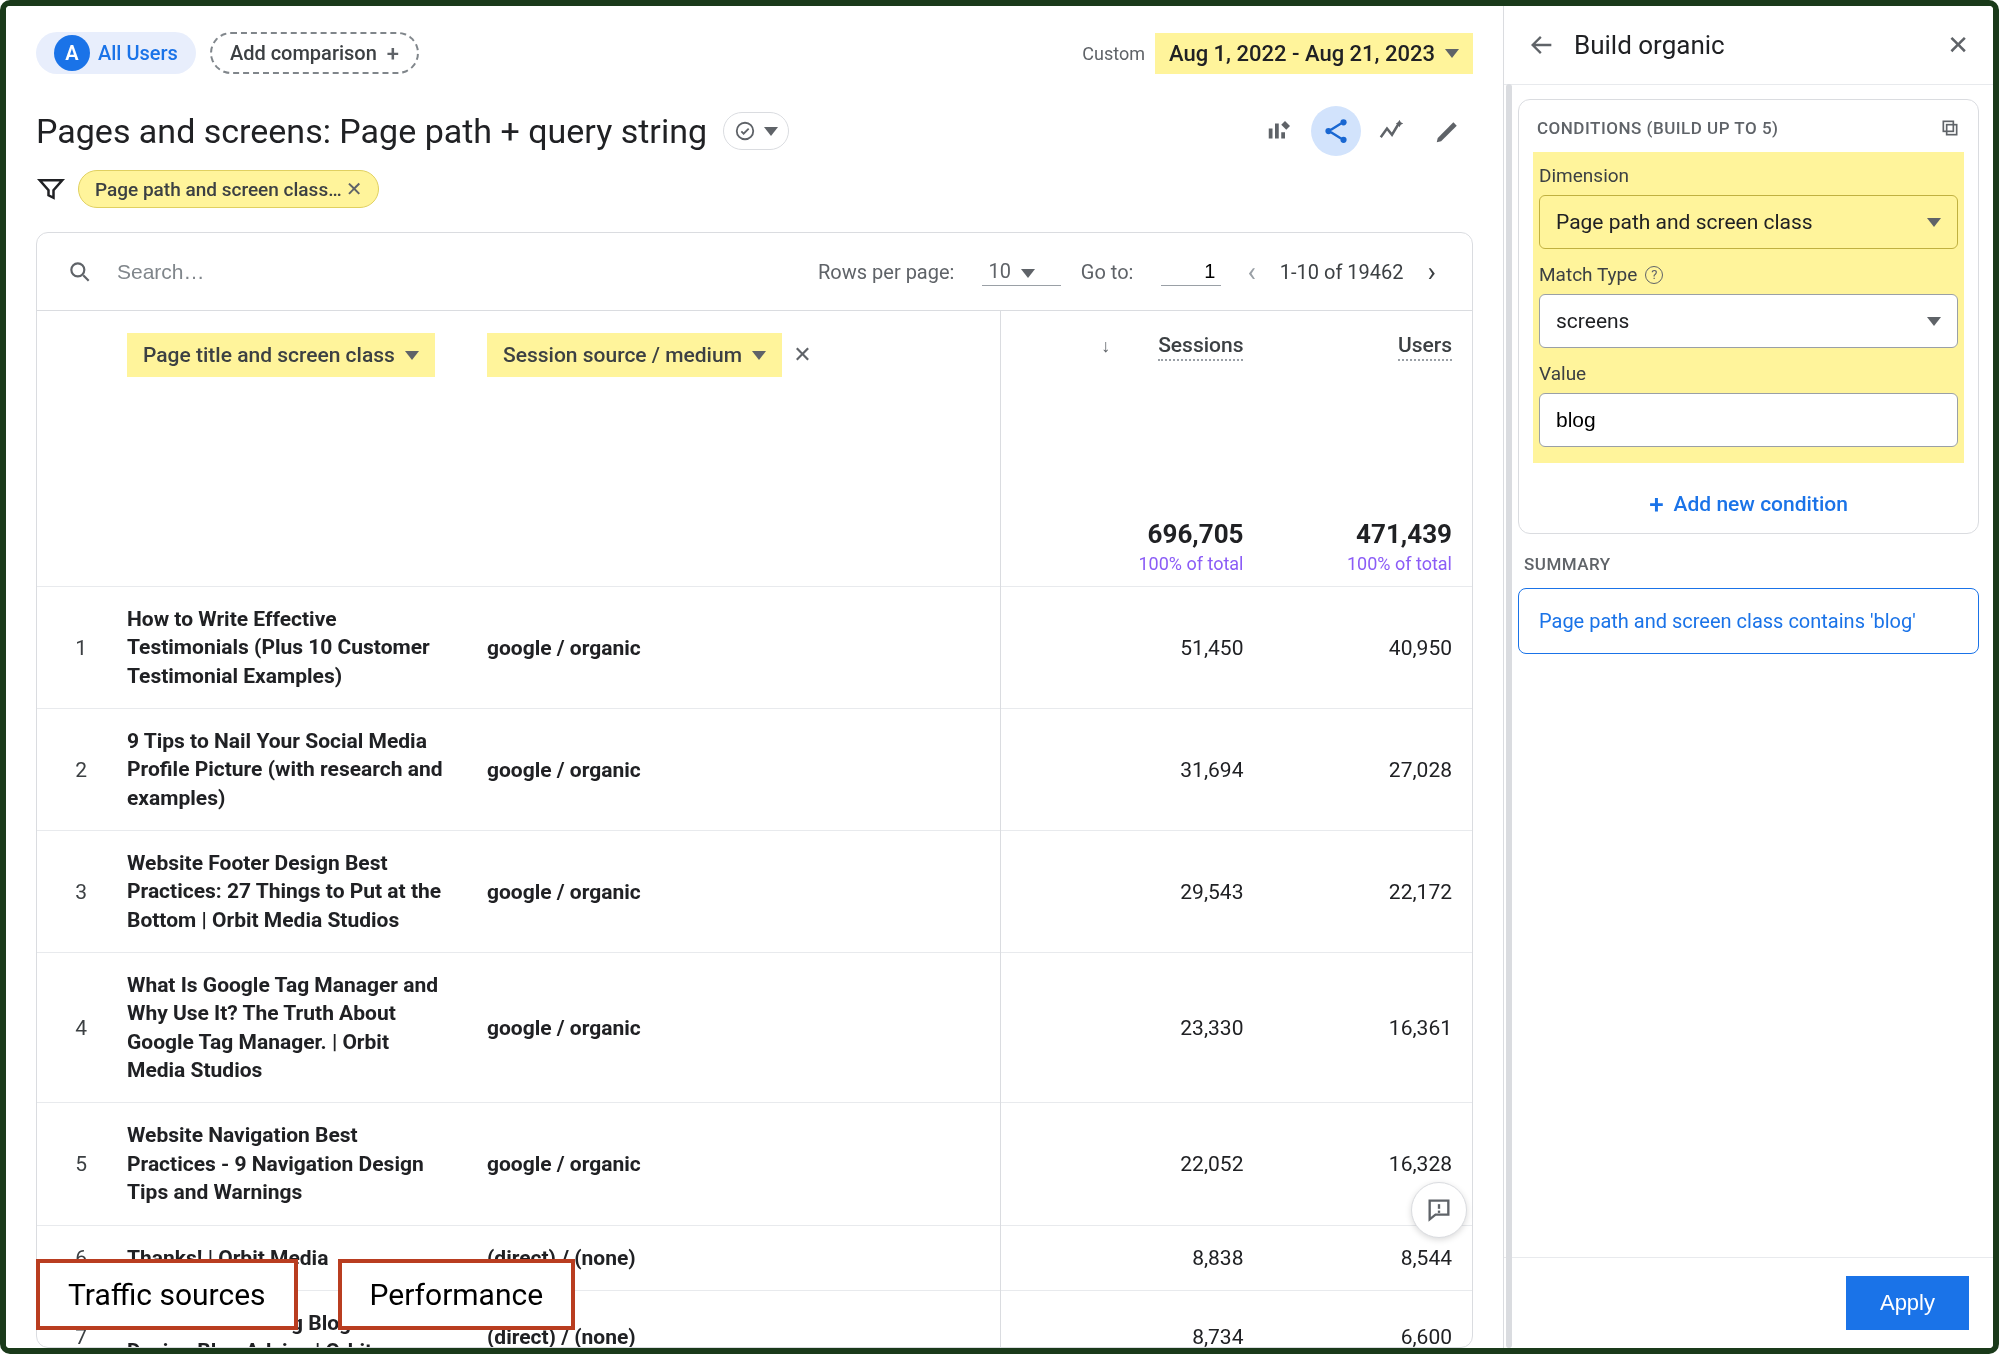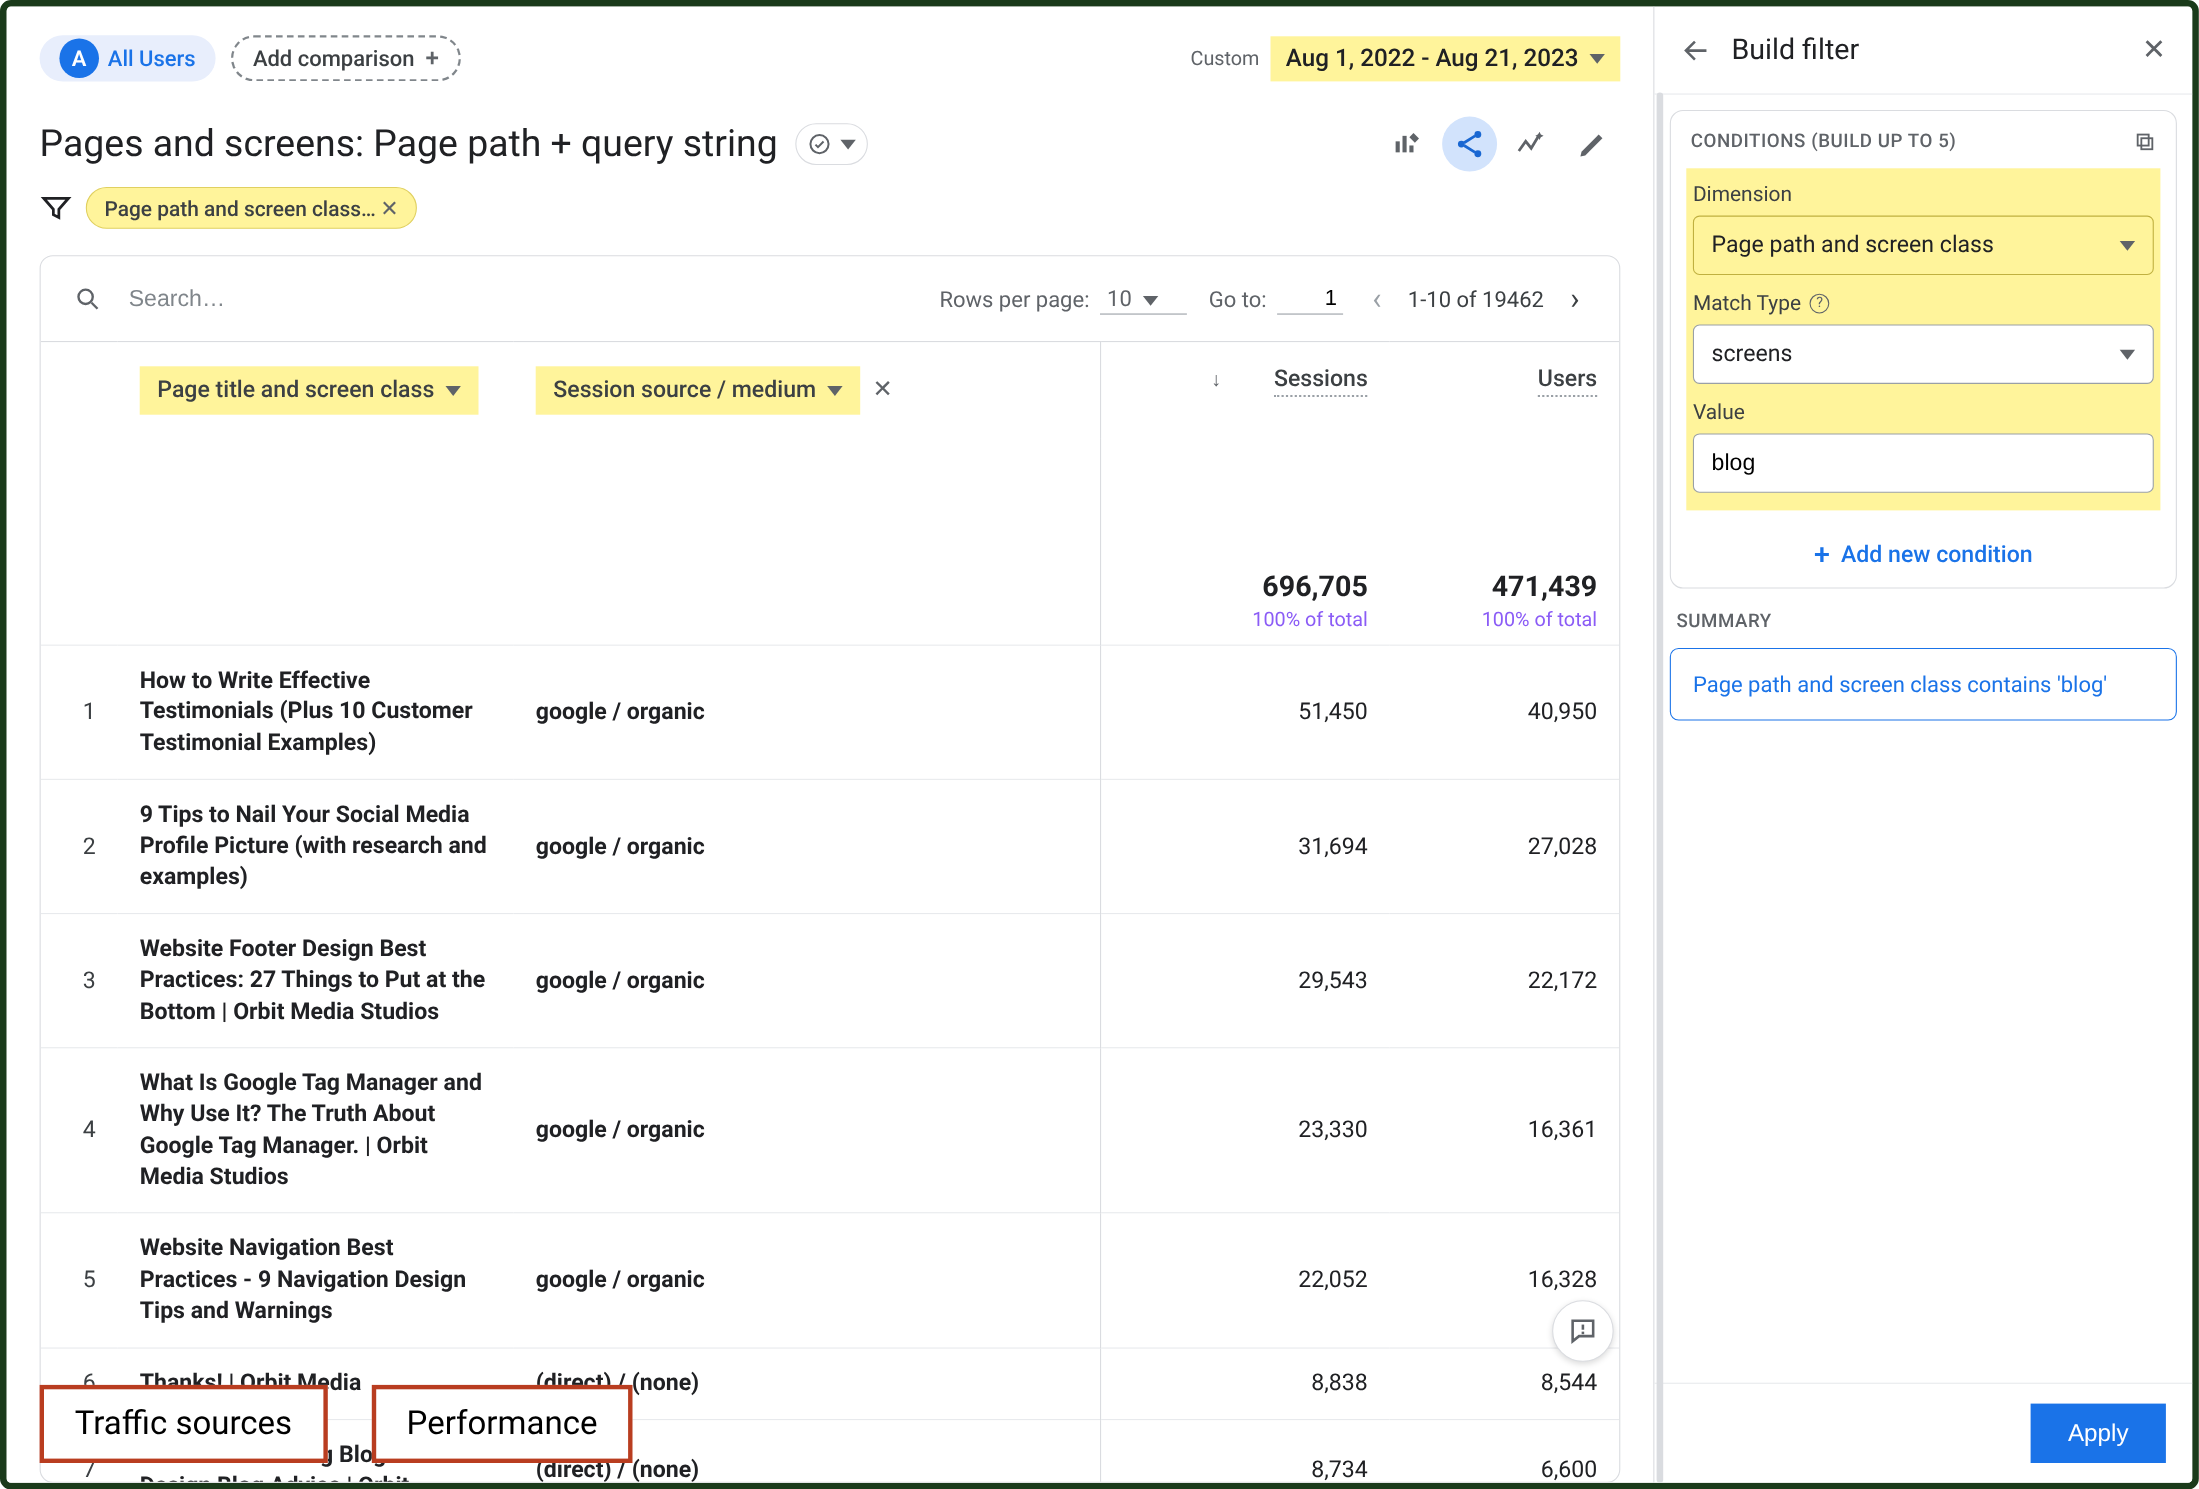--- a/index.html
+++ b/index.html
@@ -28,21 +28,21 @@
   .filterrow { display:flex; align-items:center; padding: 4px 30px 16px 30px; gap:12px;}
   .funnel svg{width:30px;height:30px;color:#202124;}
   .chip-hl { background:#fff49b; border:1px solid #e0d060; border-radius:30px; padding:6px 12px 6px 16px; display:flex; align-items:center; font-size:19px; font-weight:500; color:#3c4043;}
   .chip-hl .x { font-size:20px; color:#5f6368; cursor:pointer; padding:0 4px;}
   
   .card { margin: 8px 30px 0 30px; border:1px solid #dadce0; border-radius:12px; flex:1; overflow:hidden; display:flex; flex-direction:column; background:#fff;}
   .cardtop { display:flex; align-items:center; padding: 24px 30px; gap:20px; font-size:20px; color:#5f6368;}
   .search { display:flex; align-items:center; gap:24px; flex:1;}
   .searchinput { border:none; outline:none; font-size:21px; color:#202124; width:300px;}
   .searchinput::placeholder{color:#80868b;}
-  .rpp { display:flex; align-items:center; gap:10px;}
+  .rpp { display:flex; align-items:center; gap:28px;}
   .rppsel { border:none; border-bottom:1px solid #9aa0a6; font-size:20px; padding:2px 26px 2px 6px; background:transparent; position:relative;}
   .gotoinp { width:60px; border:none; border-bottom:1px solid #9aa0a6; text-align:right; font-size:20px; padding:2px 6px; background:transparent;}
   .pager { display:flex; align-items:center; gap:18px; font-size:20px; color:#3c4043;}
   .chev { color:#9aa0a6; font-size:28px; line-height:1; padding:0 6px; cursor:pointer; display:inline-block;}
   .chev.enabled{color:#3c4043;}
   
   .tbl { width:100%; border-collapse:collapse;}
   .tbl th, .tbl td { padding: 12px 20px; font-size:21px; }
   .headrow th { border-top:1px solid #dadce0; font-weight:500; color:#3c4043; vertical-align:top; padding-top:22px; padding-bottom:22px;}
   .colhead-pill { background:#fff49b; display:inline-flex; align-items:center; gap:10px; padding:10px 16px; font-size:21px; font-weight:500; color:#3c4043;}
@@ -284,21 +284,21 @@
  </div>
 
  <div class="side">
    <div class="scrollind"></div>
    <div class="sidehead">
      <span class="back">
           <svg viewBox="0 0 24 24">
             <path d="M20 12H5m6-7l-7 7 7 7" fill="none" stroke="currentColor" stroke-width="2"></path>
           </svg>
         </span>
-     <h2>Build filter</h2>
+     <h2>Build organic</h2>
      <span class="close">✕</span>
    </div>
    <div class="sidebody">
      <div class="box">
        <div class="lbl">CONDITIONS (BUILD UP TO 5)</div>
        <span class="copyic">
             <svg width="20" height="20" viewBox="0 0 24 24">
               <rect x="8" y="8" width="12" height="12" fill="none" stroke="currentColor" stroke-width="2"></rect>
               <rect x="4" y="4" width="12" height="12" fill="none" stroke="currentColor" stroke-width="2"></rect>
             </svg>

